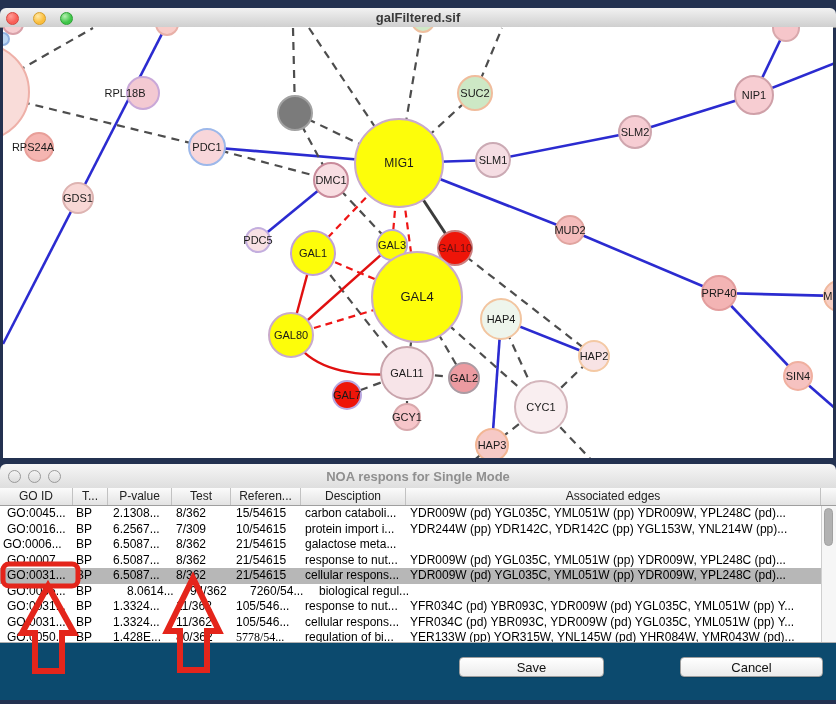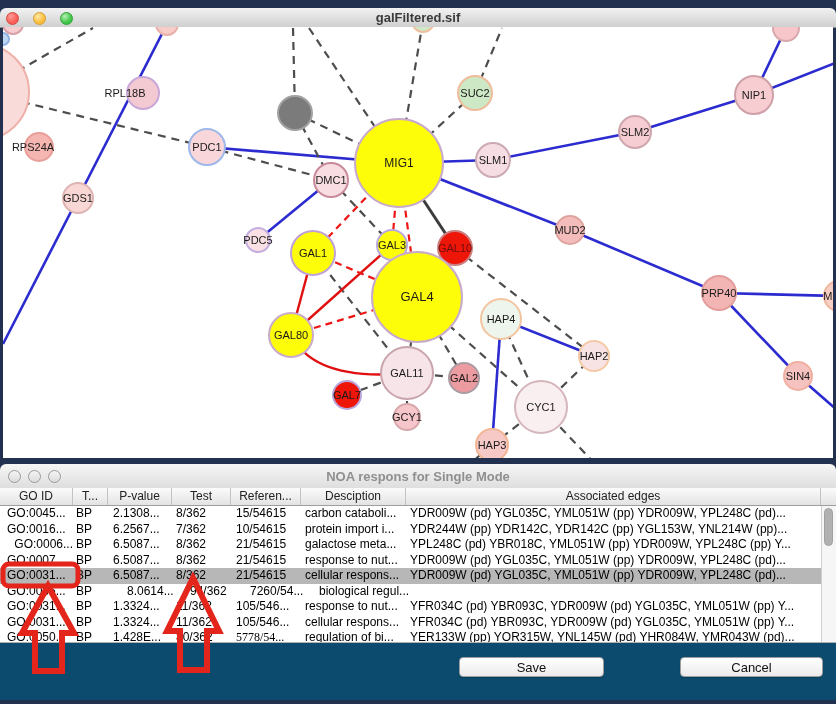--- a/index.html
+++ b/index.html
@@ -208,33 +208,32 @@
         <div class="td" style="width: 64px; padding-left: 5px;">2.1308...</div>
         <div class="td" style="width: 59px; padding-left: 4px;">8/362</div>
         <div class="td" style="width: 70px; padding-left: 5px;">15/54615</div>
         <div class="td" style="width: 105px; padding-left: 4px;">carbon cataboli...</div>
         <div class="td" style="width: 415px; padding-left: 4px;">YDR009W (pd) YGL035C, YML051W (pp) YDR009W, YPL248C (pd)...</div>
       </div>
       <div class="tr">
         <div class="td" style="width: 73px; padding-left: 7px;">GO:0016...</div>
         <div class="td" style="width: 35px; padding-left: 3px;">BP</div>
         <div class="td" style="width: 64px; padding-left: 5px;">6.2567...</div>
-        <div class="td" style="width: 59px; padding-left: 4px;">7/362</div>
+        <div class="td" style="width: 59px; padding-left: 4px;">7/309</div>
         <div class="td" style="width: 70px; padding-left: 5px;">10/54615</div>
         <div class="td" style="width: 105px; padding-left: 4px;">protein import i...</div>
         <div class="td" style="width: 415px; padding-left: 4px;">YDR244W (pp) YDR142C, YDR142C (pp) YGL153W, YNL214W (pp)...</div>
       </div>
       <div class="tr">
-        <div class="td" style="width: 73px; padding-left: 13px; text-align: right;">GO:0006...</div>
+        <div class="td" style="width: 73px; padding-left: 3px;">GO:0006...</div>
         <div class="td" style="width: 35px; padding-left: 3px;">BP</div>
         <div class="td" style="width: 64px; padding-left: 5px;">6.5087...</div>
         <div class="td" style="width: 59px; padding-left: 4px;">8/362</div>
         <div class="td" style="width: 70px; padding-left: 5px;">21/54615</div>
         <div class="td" style="width: 105px; padding-left: 4px;">galactose meta...</div>
-        <div class="td" style="width: 415px; padding-left: 4px;">YPL248C (pd) YBR018C, YML051W (pp) YDR009W, YPL248C (pp) Y...</div>
       </div>
       <div class="tr">
         <div class="td" style="width: 73px; padding-left: 7px;">GO:0007...</div>
         <div class="td" style="width: 35px; padding-left: 3px;">BP</div>
         <div class="td" style="width: 64px; padding-left: 5px;">6.5087...</div>
         <div class="td" style="width: 59px; padding-left: 4px;">8/362</div>
         <div class="td" style="width: 70px; padding-left: 5px;">21/54615</div>
         <div class="td" style="width: 105px; padding-left: 4px;">response to nut...</div>
         <div class="td" style="width: 415px; padding-left: 4px;">YDR009W (pd) YGL035C, YML051W (pp) YDR009W, YPL248C (pd)...</div>
       </div>

